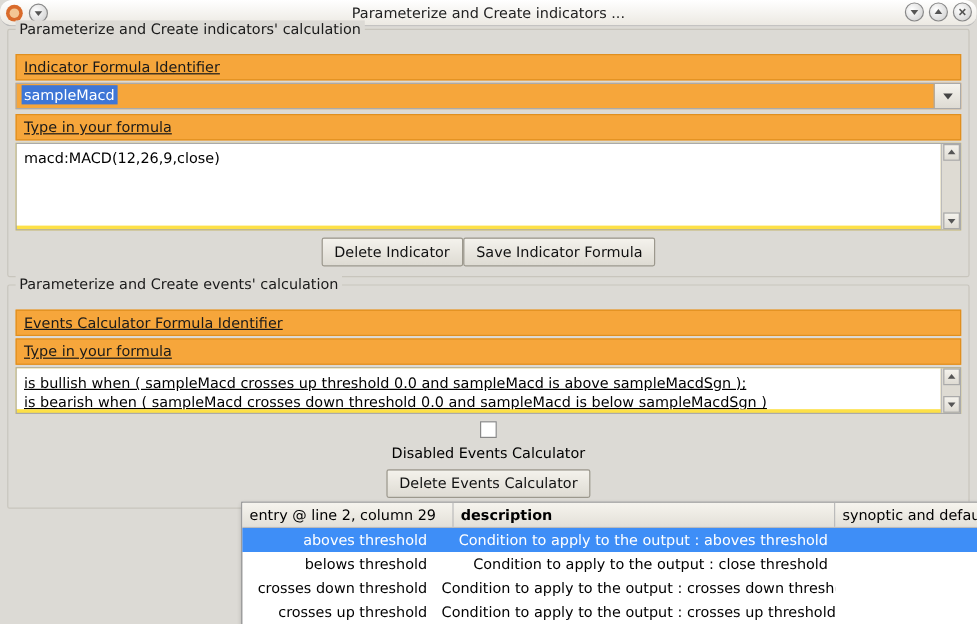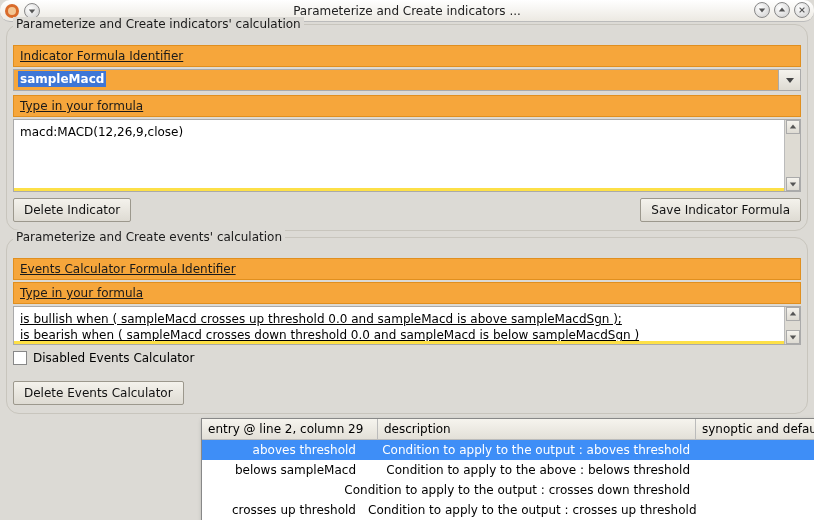--- a/index.html
+++ b/index.html
@@ -44,21 +44,21 @@
     width:16px;height:16px;border:1px solid #888;border-radius:50%;
     background: radial-gradient(circle at 5px 5px,#fff,#ccc);
     display:flex;align-items:center;justify-content:center;font-size:10px;line-height:1;
     color:#444;
   }
   .content {
     padding: 2px 6px 6px 6px;
   }
   .fieldset {
     border: 1px solid #c8c5bd;
-    border-radius: 13px;
+    border-radius: 2px;
     padding: 6px 6px 8px 6px;
     margin-bottom: 6px;
     position: relative;
     background: #dcdad5;
   }
   .fieldset .legend {
     position: relative;
     top: -14px;
     background: #dcdad5;
     padding: 0 3px;
@@ -83,21 +83,20 @@
     margin-bottom: 4px;
     height: 22px;
   }
   .combo-input {
     flex:1;
     border:none;
     outline:none;
     font-size:12px;
     padding:2px 4px;
     color:#000;
-    font-weight:bold;
   }
   .combo-input.orange-sel {
     background:#f6a63b;
   }
   .combo-input .sel {
     background:#3e76d6;color:#fff;padding:1px 2px;
   }
   .combo-btn {
     width:22px;border-left:1px solid #aaa;background:linear-gradient(#f5f3ed,#dedbd3);
     display:flex;align-items:center;justify-content:center;
@@ -135,24 +134,24 @@
     display:inline-block;
     background: linear-gradient(to bottom,#f4f2ec,#dedbd3);
     border:1px solid #9c988d;
     border-radius:2px;
     padding:4px 10px;
     font-size:12px;
     color:#111;
     cursor:pointer;
   }
   .row-btns{
-    display:flex;justify-content:space-between;align-items:center;
+    display:flex;justify-content:center;align-items:center;
   }
   .checkbox-row{
-    display:flex;align-items:center;gap:6px;margin:4px 0 16px;
+    display:flex;align-items:center;gap:6px;margin:4px 0 6px;flex-direction:column;
   }
   .checkbox-box{
     width:14px;height:14px;border:1px solid #888;background:#fff;
   }
 
   
   .ac-popup{
     position:absolute;
     left:201px;
     top:418px;
@@ -165,21 +164,21 @@
   }
   .ac-head{
     display:flex;
     background:linear-gradient(#f6f4ee,#e3e0d8);
     border-bottom:1px solid #bbb;
   }
   .ac-head .col{
     padding:3px 6px;border-right:1px solid #bbb;white-space:nowrap;overflow:hidden;
   }
   .ac-head .c1{width:176px;}
-  .ac-head .c2{flex:1;}
+  .ac-head .c2{flex:1;font-weight:bold;}
   .ac-head .c3{width:120px;}
   .ac-row{
     display:flex;
   }
   .ac-row .col{
     padding:3px 6px;white-space:nowrap;overflow:hidden;text-align:right;
   }
   .ac-row .c1{width:160px;}
   .ac-row .c2{flex:1;}
   .ac-row .c3{width:120px;}
@@ -310,25 +309,26 @@
     <div class="col c2">description</div>
     <div class="col c3">synoptic and defaul</div>
   </div>
   <div id="ac-body">
       <div class="ac-row sel">
         <div class="col c1">aboves threshold</div>
         <div class="col c2">Condition to apply to the output : aboves threshold</div>
         <div class="col c3"></div>
       </div>
       <div class="ac-row">
-        <div class="col c1">belows sampleMacd</div>
-        <div class="col c2">Condition to apply to the above : belows threshold</div>
+        <div class="col c1">belows threshold</div>
+        <div class="col c2">Condition to apply to the output : close threshold</div>
         <div class="col c3"></div>
       </div>
       <div class="ac-row">
+        <div class="col c1">crosses down threshold</div>
         <div class="col c2">Condition to apply to the output : crosses down threshold</div>
         <div class="col c3"></div>
       </div>
       <div class="ac-row">
         <div class="col c1">crosses up threshold</div>
         <div class="col c2">Condition to apply to the output : crosses up threshold</div>
         <div class="col c3"></div>
       </div>
     </div>
 </div>

